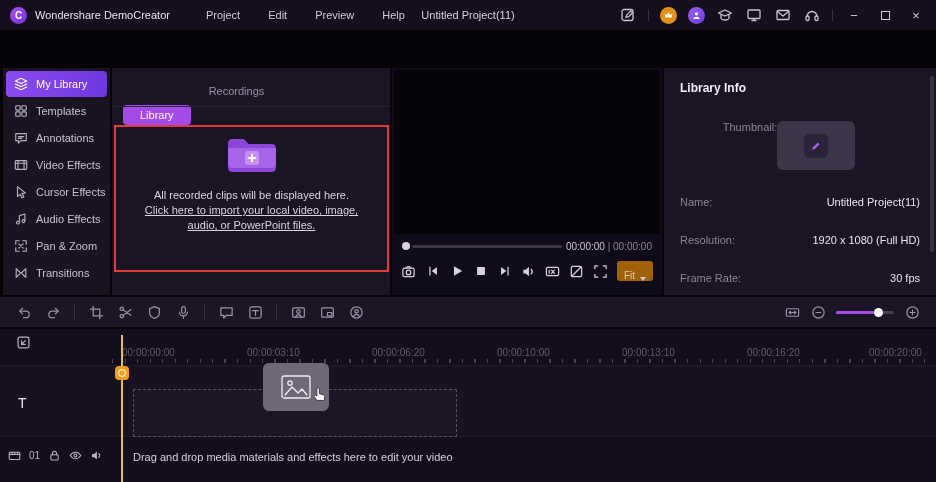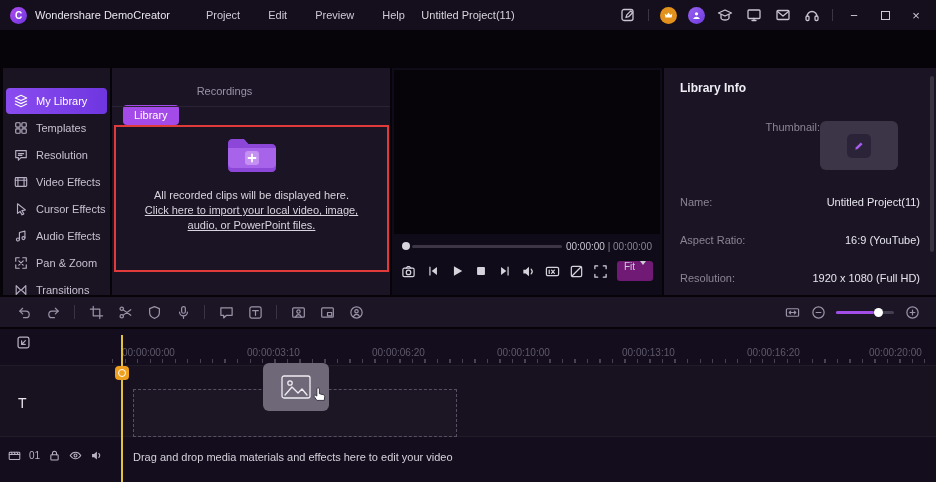--- a/index.html
+++ b/index.html
@@ -31,54 +31,54 @@
   .actionbar { position:absolute; top:30px; left:0; width:936px; height:36px; background:#0d0913;
                display:flex; align-items:center; padding:0 8px; }
   .record-btn { width:100px; height:25px; border-radius:13px; background:#272132; display:flex;
                 align-items:center; justify-content:center; gap:7px; color:#e8e5ee; }
   .record-dot { width:8px; height:8px; border-radius:50%; background:#e03131; }
   .export-btn { margin-left:auto; width:108px; height:26px; border-radius:4px;
                 background:linear-gradient(90deg,#c44df2,#9c3ce6);
                 display:flex; align-items:center; justify-content:center; gap:6px; color:#fff; }
 
   
-  .sidebar { position:absolute; left:3px; top:68px; width:107px; height:227px; background:#1a1322; padding-top:20px; }
+  .sidebar { position:absolute; left:3px; top:68px; width:107px; height:227px; background:#1a1322; padding-top:3px; }
   .side-item { height:26px; margin:0 3px 1px 3px; border-radius:4px; display:flex; align-items:center;
                gap:8px; padding-left:8px; color:#c6c0d0; }
   .side-item .icon { width:14px; height:14px; color:#b7b0c4; }
   .side-item.active { background:linear-gradient(90deg,#8a4cf0,#6f36e0); color:#fff; }
   .side-item.active .icon { color:#fff; }
 
   .library-panel { position:absolute; left:112px; top:68px; width:278px; height:227px; background:#1a1424; }
   .lib-tabs { display:flex; align-items:center; gap:18px; padding:10px 0 0 11px; height:36px; }
-  .lib-tab-active { background:#a44ae8; color:#fff; border-radius:4px; padding:4px 11px;margin-top:48px; }
+  .lib-tab-active { background:#a44ae8; color:#fff; border-radius:4px; padding:4px 17px;margin-top:48px; }
   .lib-tab { color:#9a93a8; }
   .lib-divider { position:absolute; left:0; top:38px; width:278px; height:1px; background:#2a2334; }
   .import-box { position:absolute; left:2px; top:57px; width:275px; height:147px; border:2px solid #e03a3a;
                 display:flex; flex-direction:column; align-items:center; padding-top:9px; }
   .import-text { width:246px; text-align:center; color:#d8d4de; line-height:15px; margin-top:12px; }
 
   .preview-panel { position:absolute; left:392px; top:68px; width:270px; height:227px; background:#100b18; }
   .video-area { position:absolute; left:2px; top:2px; width:266px; height:164px; background:#060409; }
   .seek-row { position:absolute; left:10px; top:171px; width:250px; height:14px; display:flex; align-items:center; }
   .seek-knob { width:8px; height:8px; border-radius:50%; background:#d8d4de; }
   .seek-track { flex:0 0 150px; height:3px; border-radius:2px; background:#3b3546; margin-left:2px; }
   .seek-time { margin-left:auto; color:#8a8496; font-size:10px; white-space:nowrap; }
   .seek-time .cur { color:#c8c4d0; }
   .controls-row { position:absolute; left:0; top:190px; width:270px; height:26px; display:flex;
                   align-items:center; justify-content:center; gap:8px; color:#d6d2dc; }
   .ctl { width:16px; height:16px; }
-  .fit-btn { background:#701a75; border-radius:3px; height:20px; padding:0 7px; display:flex; align-items:flex-start;
+  .fit-btn { background:#a16207; border-radius:3px; height:20px; padding:0 7px; display:flex; align-items:flex-end;
              gap:5px; color:#cfc9d6; font-size:10px; }
   .caret-down { width:0; height:0; border-left:3.5px solid transparent; border-right:3.5px solid transparent;
                 border-top:4px solid #cfc9d6; }
 
   .info-panel { position:absolute; left:664px; top:68px; width:272px; height:227px; background:#1a1424; padding:0 16px; }
   .info-title { font-size:12px; font-weight:bold; color:#f0edf5; margin-top:13px; }
-  .info-thumb-row { display:flex; justify-content:flex-end; margin-top:26px; }
+  .info-thumb-row { display:flex; justify-content:center; margin-top:26px; }
   .info-label { color:#8a8496; }
   .info-value { color:#e8e5ee; }
   .thumb-box { width:78px; height:49px; border-radius:6px; background:#3b3547; margin-right:22px;
                display:flex; align-items:center; justify-content:center; }
   .thumb-edit { width:24px; height:24px; border-radius:5px; background:#2b2438; display:flex; align-items:center;
                 justify-content:center; color:#a85cf0; }
   .info-row { display:flex; justify-content:space-between; margin-top:26px; }
   .info-scrollbar { position:absolute; right:2px; top:8px; width:4px; height:176px; background:#39323f; border-radius:2px; }
 
   
@@ -207,21 +207,21 @@
       </span>
       <span>Templates</span>
     </div>
     <div class="side-item">
       <span class="icon">
         <svg class="svgi" width="14" height="14" viewBox="0 0 16 16">
             <path d="M2 3h12v8H8l-3 2.8V11H2z"></path>
             <path d="M5 6.5h6M5 8.5h4"></path>
           </svg>
       </span>
-      <span>Resolution</span>
+      <span>Annotations</span>
     </div>
     <div class="side-item">
       <span class="icon">
         <svg class="svgi" width="14" height="14" viewBox="0 0 16 16">
             <rect x="1.5" y="3" width="13" height="10" rx="1"></rect>
             <path d="M1.5 6h13M4.5 3v10M11.5 3v10"></path>
           </svg>
       </span>
       <span>Video Effects</span>
     </div>
@@ -363,24 +363,20 @@
               <path d="M3 13l.9-3.2 6.5-6.5 2.3 2.3-6.5 6.5z" fill="currentColor" stroke="none"></path>
             </svg>
         </span>
       </span>
     </div>
     <div class="info-row">
       <span class="info-label">Name:</span>
       <span class="info-value">Untitled Project(11)</span>
     </div>
     <div class="info-row">
-      <span class="info-label">Aspect Ratio:</span>
-      <span class="info-value">16:9 (YouTube)</span>
-    </div>
-    <div class="info-row">
       <span class="info-label">Resolution:</span>
       <span class="info-value">1920 x 1080 (Full HD)</span>
     </div>
     <div class="info-row">
       <span class="info-label">Frame Rate:</span>
       <span class="info-value">30 fps</span>
     </div>
     <span class="info-scrollbar"></span>
   </section>
 

